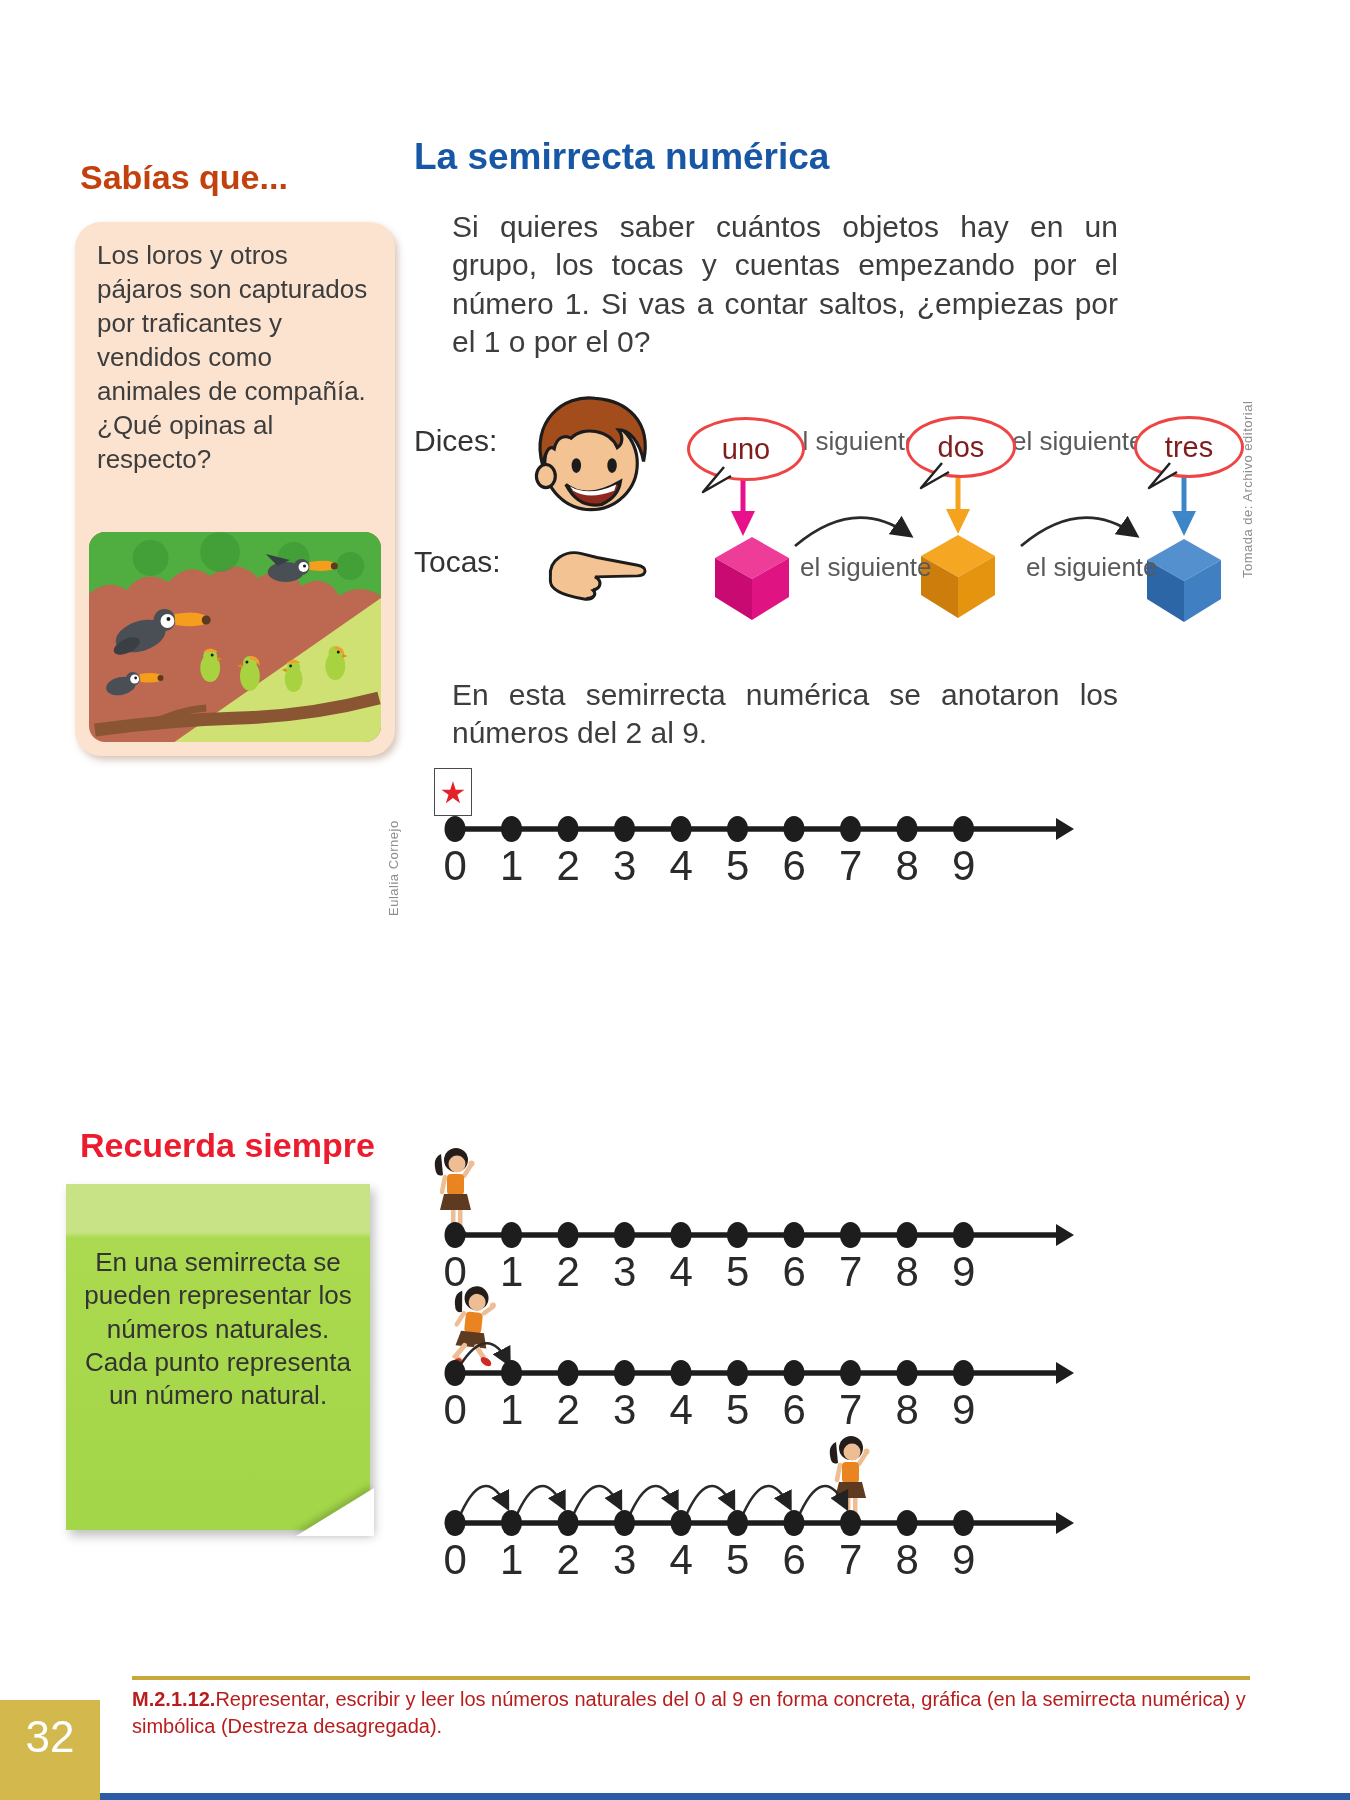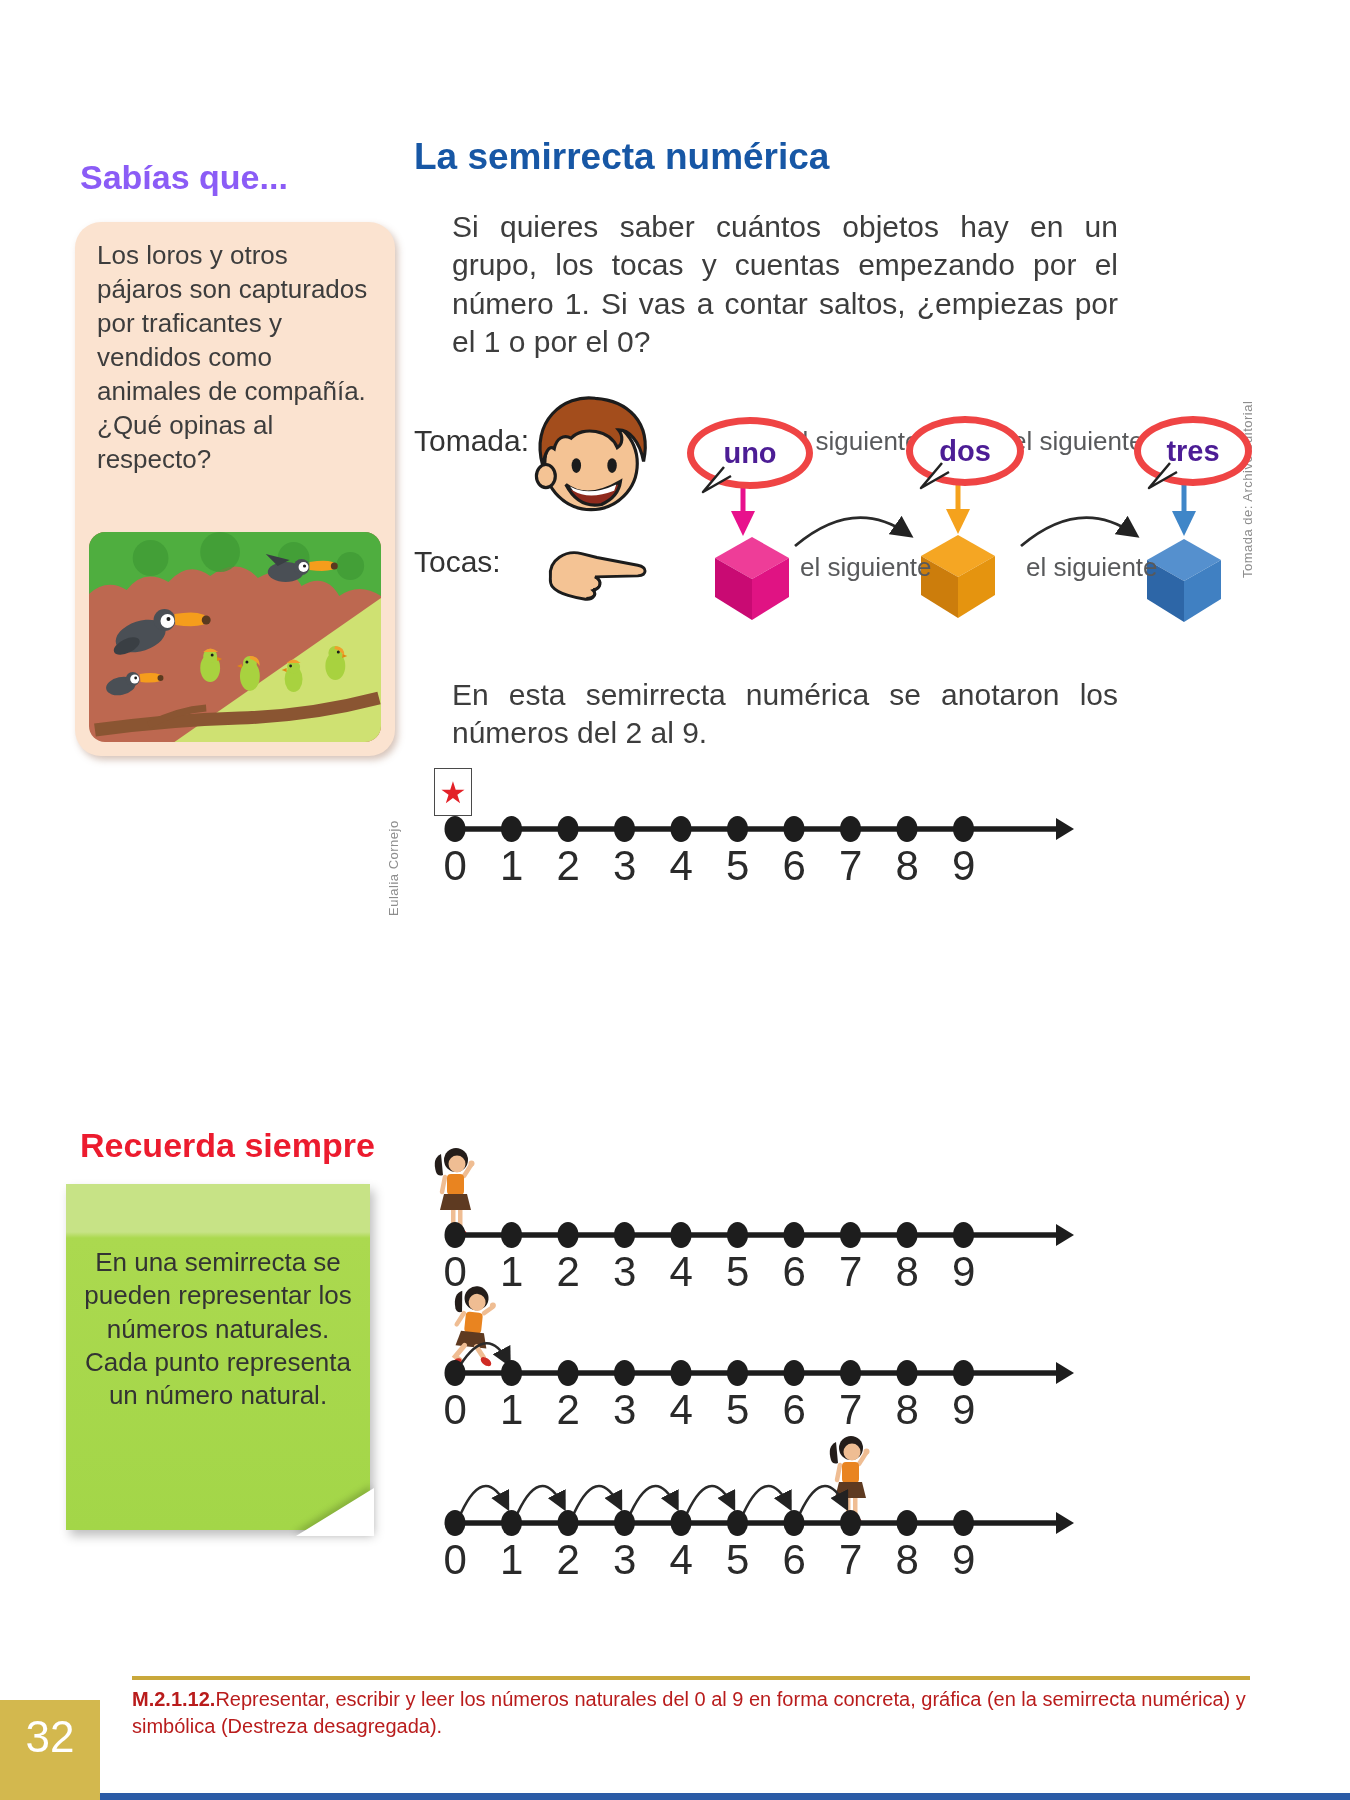--- a/index.html
+++ b/index.html
@@ -2,43 +2,43 @@
 <html><head>
 <meta charset="utf-8">
 <style>
   html,body{margin:0;padding:0;background:#ffffff;}
   #page{position:relative;width:1350px;height:1800px;background:#fff;overflow:hidden;
         font-family:"Liberation Sans",sans-serif;color:#3d3d3d;}
   .abs{position:absolute;}
   h1,h2,p{margin:0;}
   
   .side-head{font-size:34px;font-weight:bold;}
-  .head-orange{color:#8b5cf6;}
+  .head-orange{color:#c2410c;}
   .head-red{color:#ec1b2e;}
   .sabias-card{left:75px;top:222px;width:320px;height:534px;background:#fbe3d0;
                border-radius:26px;box-shadow:3px 4px 7px rgba(140,90,60,.35);}
   .sabias-text{position:absolute;left:22px;top:16px;width:278px;font-size:26px;line-height:1.31;color:#3d3d3d;}
   .scene-wrap{position:absolute;left:14px;top:310px;width:292px;height:210px;border-radius:16px;overflow:hidden;}
   .vcredit{position:absolute;writing-mode:vertical-rl;transform:rotate(180deg);
            font-size:13px;color:#8d8d8d;letter-spacing:.5px;white-space:nowrap;}
   .note{left:66px;top:1184px;width:304px;height:346px;
         background:linear-gradient(180deg,#c7e386 0,#c7e386 48px,#abd94f 54px,#a3d648 100%);
         box-shadow:4px 6px 10px rgba(0,0,0,.25);}
   .note-text{position:absolute;left:10px;top:62px;width:284px;text-align:center;
              font-size:26px;line-height:1.28;color:#333;}
   .note-curl{position:absolute;right:-4px;bottom:-6px;width:0;height:0;
              border-left:78px solid transparent;border-bottom:48px solid #fff;
              filter:drop-shadow(-3px -3px 3px rgba(0,0,0,.18));}
   
   .title{left:414px;top:136px;font-size:37px;font-weight:bold;color:#1757a5;}
   .para{position:absolute;width:666px;font-size:30px;line-height:1.28;color:#3d3d3d;text-align:justify;margin-left:40px;}
   .rowlabel{position:absolute;font-size:30px;color:#333;}
-  .bubble{position:absolute;border:7px solid #ef4444;border-radius:50%;background:#fff;
+  .bubble{position:absolute;border:3px solid #ef4444;border-radius:50%;background:#fff;
           display:flex;align-items:center;justify-content:center;
-          font-weight:bold;font-size:29px;color:#4c1d95;z-index:2;}
+          font-weight:normal;font-size:29px;color:#7f1d1d;z-index:2;}
   .tail{position:absolute;z-index:3;}
   .next{position:absolute;font-size:26px;color:#58595b;white-space:nowrap;}
   .star-box{left:434px;top:768px;width:36px;height:46px;background:#fff;border:1.5px solid #4a4a4a;
             display:flex;align-items:center;justify-content:center;font-size:30px;color:#e32128;}
   .nl-nums{position:absolute;display:flex;}
   .nl-nums span{display:inline-block;width:56.5px;text-align:center;font-size:42px;color:#2a2a2a;}
   .footer-rule{left:132px;top:1676px;width:1118px;height:4px;background:#c9a83b;}
   .footer-text{left:132px;top:1686px;width:1118px;font-size:20px;line-height:1.35;color:#b91c1c;position:absolute;}
   .footer-text b{font-weight:bold;}
   .page-tab{left:0;top:1700px;width:100px;height:100px;background:#d3b84e;color:#fff;
@@ -144,21 +144,21 @@
 
   <div class="abs note">
     <p class="note-text">En una semirrecta se pueden representar los números naturales. Cada punto representa un número natural.</p>
     <div class="note-curl"></div>
   </div>
 
   <h1 class="abs title">La semirrecta numérica</h1>
 
   <p class="para" style="left:412px;top:208px">Si quieres saber cuántos objetos hay en un grupo, los tocas y cuentas empezando por el número 1. Si vas a contar saltos, ¿empiezas por el 1 o por el 0?</p>
 
-  <span class="rowlabel" style="left:414px;top:424px">Tomada:</span>
+  <span class="rowlabel" style="left:414px;top:424px">Dices:</span>
 
   <svg class="abs" style="left:520px;top:392px" width="140" height="124" viewBox="0 0 130 118">
     <ellipse cx="66" cy="68" rx="44" ry="44" fill="#f4c394" stroke="#1c1c1c" stroke-width="3"></ellipse>
     <path d="M20,70 C8,28 40,2 70,6 C100,8 124,28 116,66 C112,46 102,36 92,36 C97,42 96,50 91,53 C84,36 58,32 47,44 C40,40 33,44 31,54 C26,50 22,58 20,70 Z" fill="#a34d1c" stroke="#1c1c1c" stroke-width="3"></path>
     <ellipse cx="23" cy="80" rx="9" ry="11" fill="#f4c394" stroke="#1c1c1c" stroke-width="3"></ellipse>
     <ellipse cx="52" cy="70" rx="4.5" ry="7" fill="#1c1c1c"></ellipse>
     <ellipse cx="86" cy="70" rx="4.5" ry="7" fill="#1c1c1c"></ellipse>
     <path d="M42,88 Q62,104 94,85 Q92,100 76,107 Q54,111 42,88 Z" fill="#8f2a1d" stroke="#1c1c1c" stroke-width="3"></path>
     <path d="M46,90 Q64,100 90,88 L88,94 Q64,103 49,94 Z" fill="#ffffff"></path>
   </svg>

